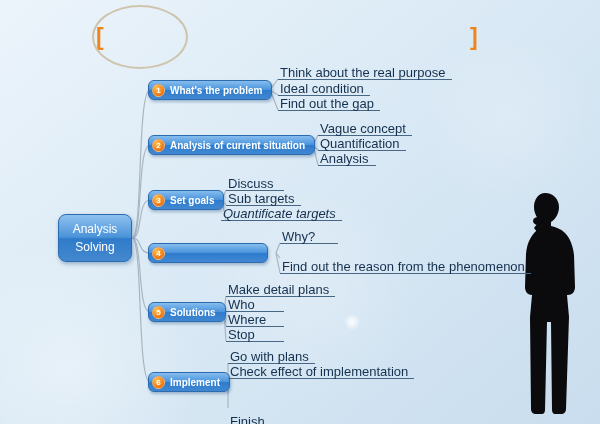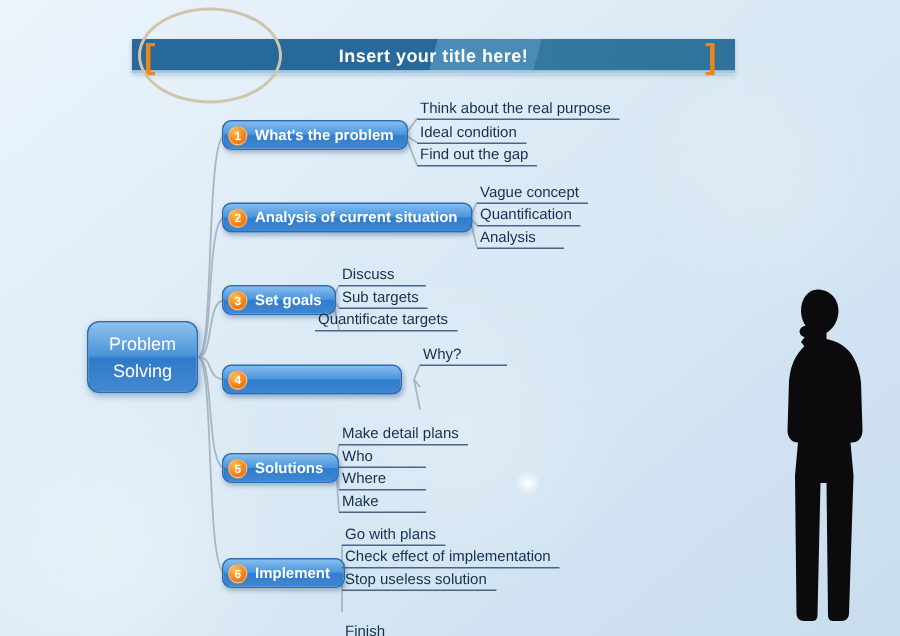--- a/index.html
+++ b/index.html
@@ -27,21 +27,21 @@
         font-size:12px;line-height:1.5;box-shadow:1px 2px 4px rgba(40,80,130,.4)}
   .node{position:absolute;height:20px;z-index:2;border-radius:6px;
         background:linear-gradient(#86bdee 0%,#4a94dd 48%,#2e7ccd 52%,#4187d2 100%);
         border:1px solid #2b6cae;color:#fff;display:flex;align-items:center;
         font-size:10px;font-weight:bold;padding:0 9px 0 3px;white-space:nowrap;
         box-shadow:1px 2px 3px rgba(40,80,130,.35)}
   .badge{width:13px;height:13px;border-radius:50%;flex:0 0 13px;margin-right:5px;
          background:radial-gradient(circle at 35% 28%,#ffc04d,#f2821c 58%,#d95f07);
          border:1px solid rgba(255,255,255,.35);color:#fff;font-size:8px;font-weight:bold;
          display:flex;align-items:center;justify-content:center}
-  .child{position:absolute;z-index:2;height:13px;line-height:12px;font-size:10px;color:#14304e;
+  .child{position:absolute;z-index:2;height:13px;line-height:12px;font-size:13px;color:#14304e;
          border-bottom:1px solid #476785;padding:0 6px 0 2px;min-width:58px;white-space:nowrap}
   .man{position:absolute;left:512px;top:190px;z-index:2}
 </style>
 </head>
 <body>
 
 <div class="stage" id="stage">
   <div class="bubble b1"></div>
   <div class="bubble b2"></div>
   <div class="bubble b4"></div>
@@ -69,29 +69,26 @@
       <line x1="224" y1="312" x2="226" y2="311" class="wire"></line>
       <line x1="224" y1="312" x2="226" y2="326" class="wire"></line>
       <line x1="224" y1="312" x2="226" y2="341" class="wire"></line>
       <path d="M132,238 C143,238 137,382 150,382" class="wire"></path>
       <line x1="228" y1="382" x2="228" y2="363" class="wire"></line>
       <line x1="228" y1="382" x2="228" y2="378" class="wire"></line>
       <line x1="228" y1="382" x2="228" y2="393" class="wire"></line>
       <line x1="228" y1="382" x2="228" y2="408" class="wire"></line>
     </svg>
 
-  <div class="banner">
-    <span>Insert your title here!</span>
-  </div>
   <span class="bracket l">[</span>
   <span class="bracket r">]</span>
   <div class="ellipse"></div>
 
   <div class="root">
-    <span>Problem Solving</span>
+    <span>Analysis Solving</span>
   </div>
 
   <svg class="man" width="84" height="228" viewBox="0 0 84 228">
     <g fill="#0b0b0d">
       <path d="M33,3 C41,3 47,9 47,17 C47,23 44,29 39,32 L39,36 C44,37 49,39 53,43
                C58,48 61,56 62,65 L63,97 C63,102 60,105 56,105 L55,105 L57,127
                L54,219 C54,222 52,224 49,224 L43,224 C41,224 40,222 40,220 L39,132
                L35,132 L33,220 C33,222 32,224 30,224 L24,224 C21,224 19,222 19,219
                L18,127 L20,105 C16,105 13,102 13,97 L14,64 C15,52 20,43 28,38
                L30,36 L30,32 C25,29 22,23 22,17 C22,9 27,3 33,3 Z"></path>
@@ -113,34 +110,34 @@
   </div>
 <div class="child" style="left: 318px; top: 123px;">Vague concept</div>
     <div class="child" style="left: 318px; top: 138px;">Quantification</div>
     <div class="child" style="left: 318px; top: 153px;">Analysis</div>
   <div class="node" style="left: 148px; top: 190px; min-width: 70px;">
     <span class="badge">3</span>
     <span class="nlabel">Set goals</span>
   </div>
 <div class="child" style="left: 226px; top: 178px;">Discuss</div>
     <div class="child" style="left: 226px; top: 193px;">Sub targets</div>
-    <div class="child" style="left: 210px; top: 208px;">Quantificate targets</div>
+    <div class="child" style="left: 221px; top: 208px; font-style: italic;">Quantificate targets</div>
   <div class="node" style="left: 148px; top: 243px; min-width: 120px;">
     <span class="badge">4</span>
   </div>
 <div class="child" style="left: 280px; top: 231px;">Why?</div>
+    <div class="child" style="left: 280px; top: 261px;">Find out the reason from the phenomenon</div>
   <div class="node" style="left: 148px; top: 302px; min-width: 70px;">
     <span class="badge">5</span>
     <span class="nlabel">Solutions</span>
   </div>
 <div class="child" style="left: 226px; top: 284px;">Make detail plans</div>
     <div class="child" style="left: 226px; top: 299px;">Who</div>
     <div class="child" style="left: 226px; top: 314px;">Where</div>
-    <div class="child" style="left: 226px; top: 329px;">Make</div>
+    <div class="child" style="left: 226px; top: 329px;">Stop</div>
   <div class="node" style="left: 148px; top: 372px; min-width: 74px;">
     <span class="badge">6</span>
     <span class="nlabel">Implement</span>
   </div>
 <div class="child" style="left: 228px; top: 351px;">Go with plans</div>
     <div class="child" style="left: 228px; top: 366px;">Check effect of implementation</div>
-    <div class="child" style="left: 228px; top: 381px;">Stop useless solution</div>
     <div class="child" style="left: 228px; top: 416px;">Finish</div>
   </div>
 
 </body></html>

